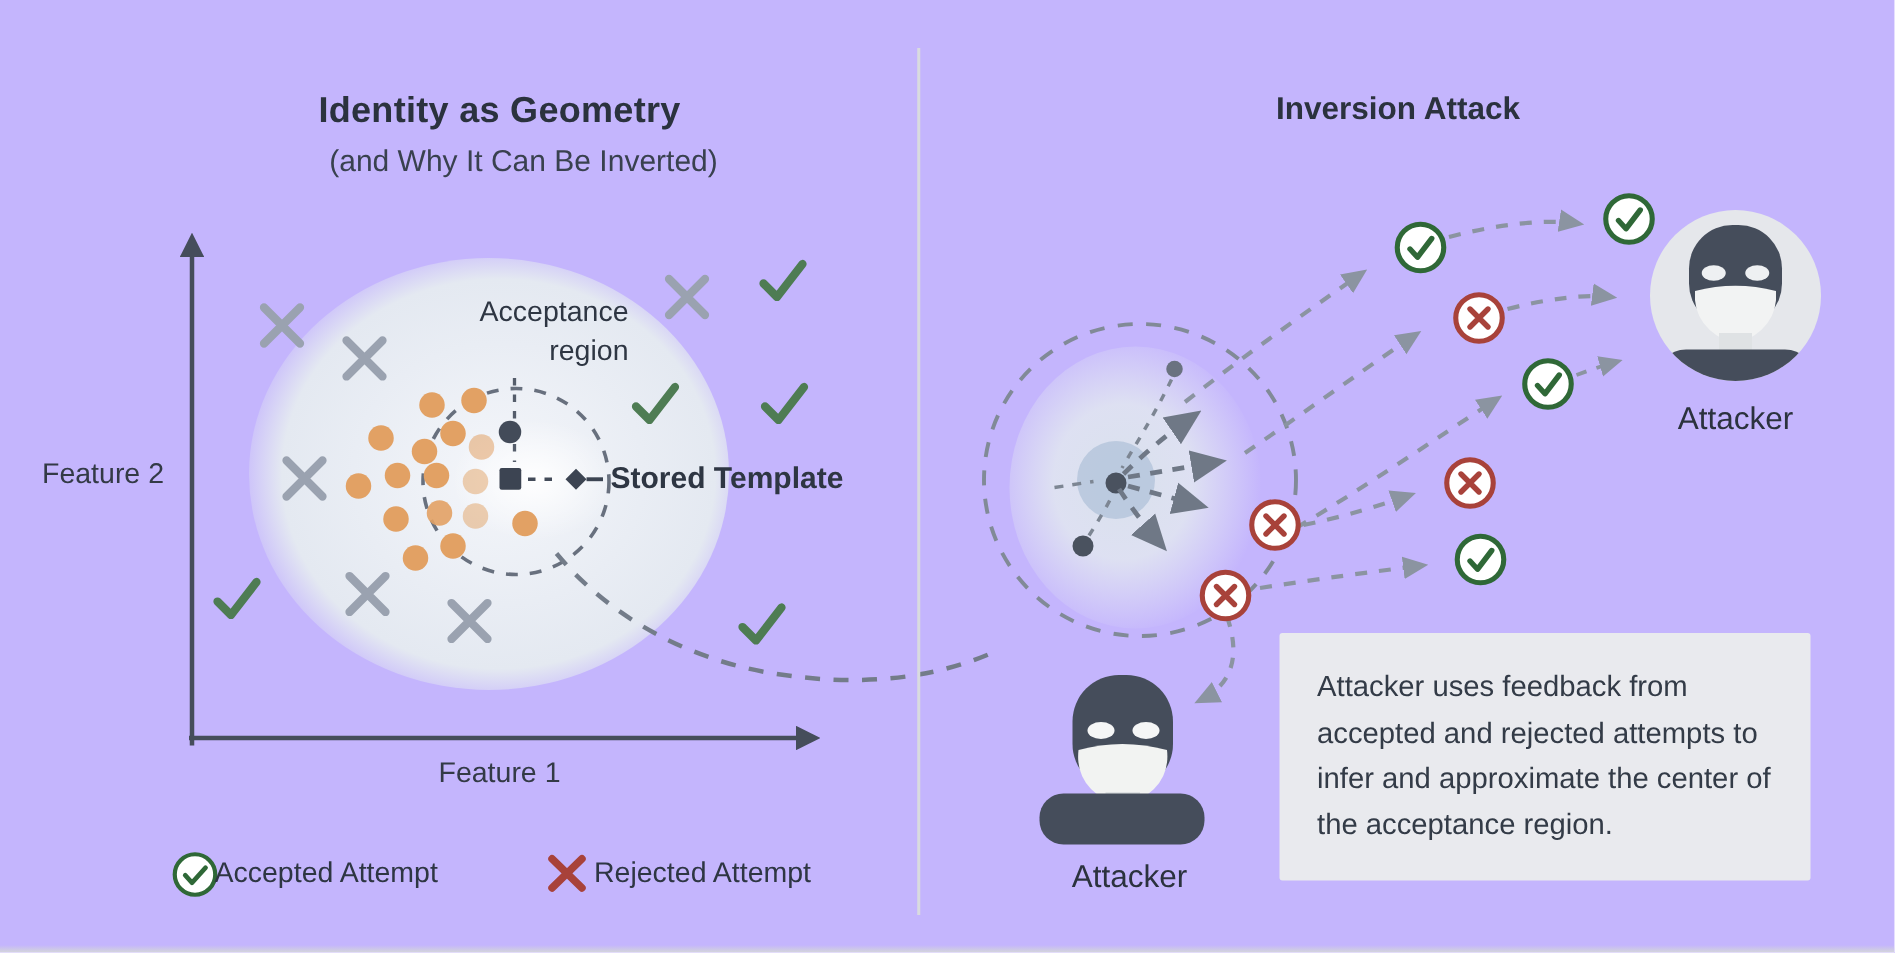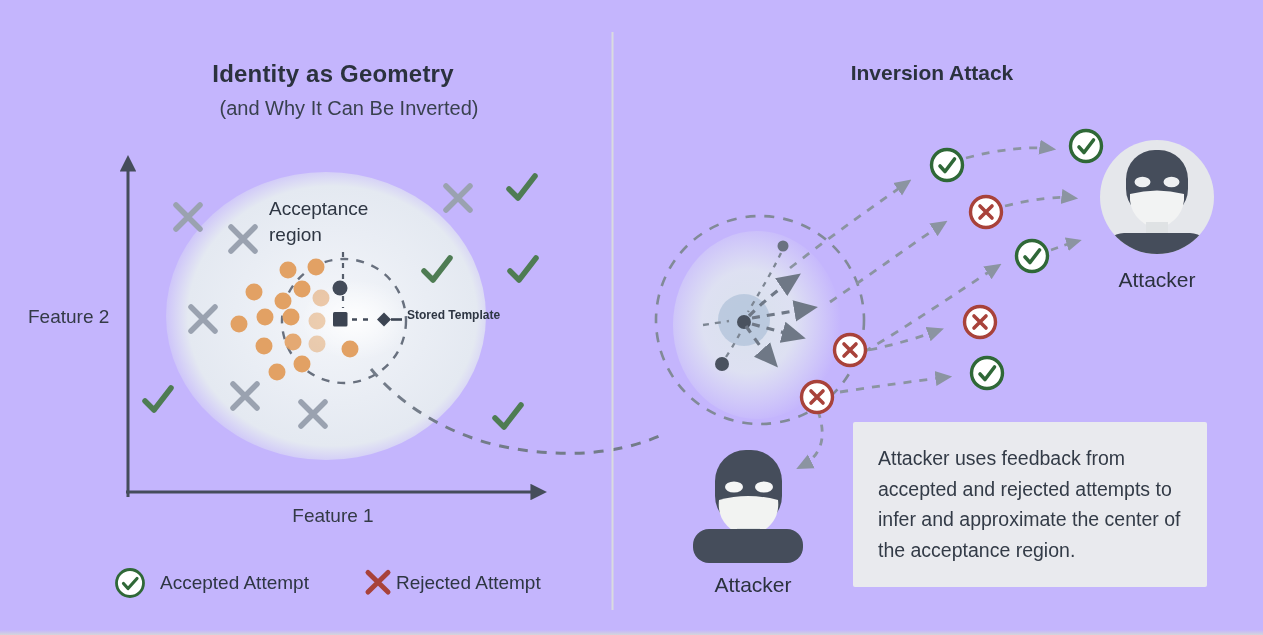--- a/index.html
+++ b/index.html
@@ -7,24 +7,24 @@
     position:relative;width:1263px;height:635px;background:#c4b5fd;overflow:hidden;
     font-family:"Liberation Sans", sans-serif;color:#2b323e;
   }
   .t{position:absolute;white-space:nowrap;}
   .centered{transform:translateX(-50%);}
   .title{font-size:24px;font-weight:bold;color:#2b323e;letter-spacing:.2px;}
   .subtitle{font-size:20px;font-weight:400;color:#39414f;margin-left:16px;}
   .rtitle{font-size:21px;font-weight:bold;color:#2b323e;}
   .axis-label{font-size:19px;color:#333a46;text-align:right;}
   .region-label{
-    position:absolute;left:269px;top:196px;width:150px;text-align:left;
+    position:absolute;left:269px;top:196px;width:150px;text-align:right;
     font-size:19px;line-height:26px;color:#2e3643;white-space:normal;
   }
-  .stored-label{font-size:12px;font-weight:bold;color:#2e3643;}
+  .stored-label{font-size:20px;font-weight:bold;color:#2e3643;}
   .legend-label{font-size:19px;color:#2e3643;}
   .attacker-label{font-size:21px;color:#2b323e;}
   .callout{
     position:absolute;left:853px;top:422px;width:354px;box-sizing:border-box;
     background:#e9eaee;border-radius:2px;padding:21px 24px 22px 25px;
     font-size:19.5px;line-height:30.5px;color:#333b47;white-space:normal;
   }
   .bottom-edge{
     position:absolute;left:0;bottom:0;width:100%;height:5px;
     background:linear-gradient(rgba(255,255,255,0),#d4d6d9);
@@ -223,21 +223,21 @@
   <div class="t title centered" style="left:333px;top:60px;">Identity as Geometry</div>
   <div class="t subtitle centered" style="left:333px;top:97px;">(and Why It Can Be Inverted)</div>
   <div class="t rtitle centered" style="left:932px;top:61px;">Inversion Attack</div>
 
   <div class="t axis-label" style="left:28px;top:306px;">Feature 2</div>
   <div class="t axis-label centered" style="left:333px;top:505px;">Feature 1</div>
 
   <div class="region-label">Acceptance region</div>
   <div class="t stored-label" style="left:407px;top:308px;">Stored Template</div>
 
-  <div class="t legend-label" style="left:160px;top:572px;">Accepted Attempt</div>
+  <div class="t legend-label" style="left:143px;top:572px;">Accepted Attempt</div>
   <div class="t legend-label" style="left:396px;top:572px;">Rejected Attempt</div>
 
   <div class="t attacker-label centered" style="left:1157px;top:268px;">Attacker</div>
   <div class="t attacker-label centered" style="left:753px;top:573px;">Attacker</div>
 
   <div class="callout">Attacker uses feedback from accepted and rejected attempts to infer and approximate the center of the acceptance region.</div>
 
   <div class="bottom-edge"></div>
 </div>
 

